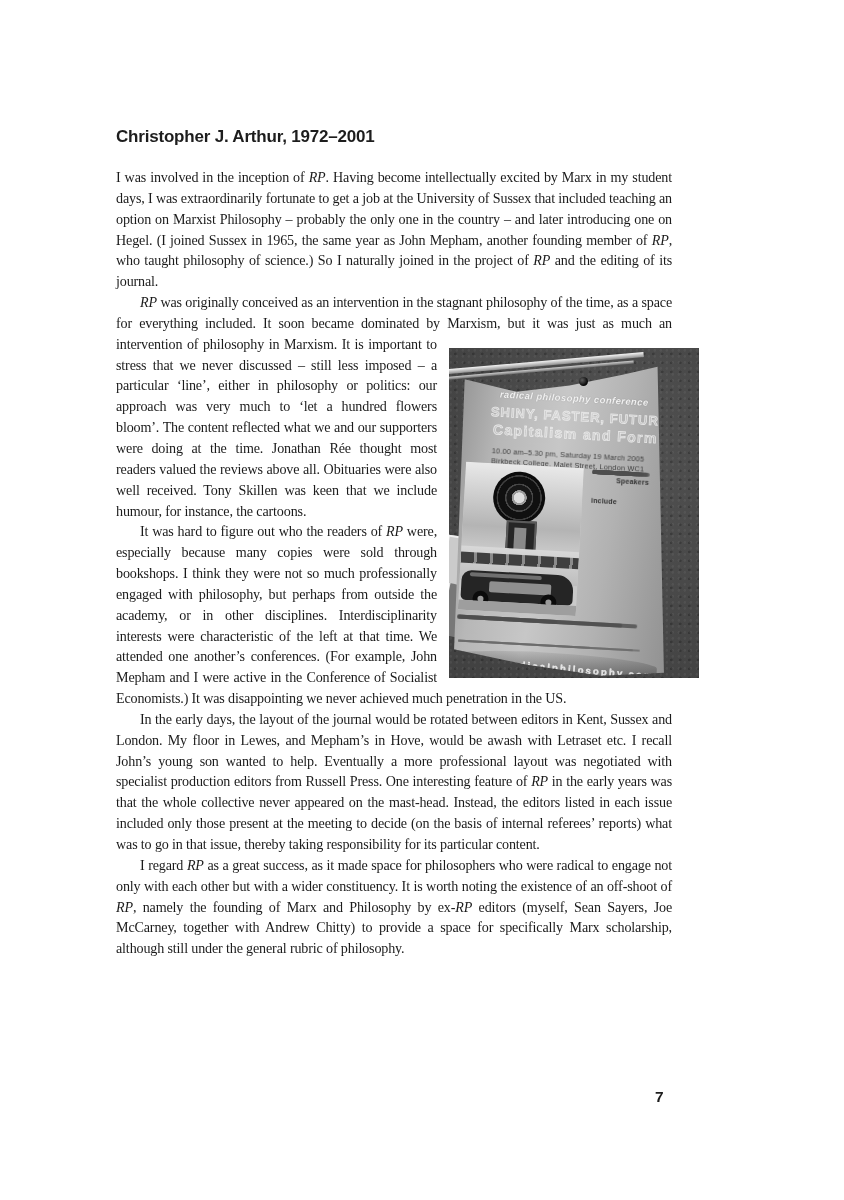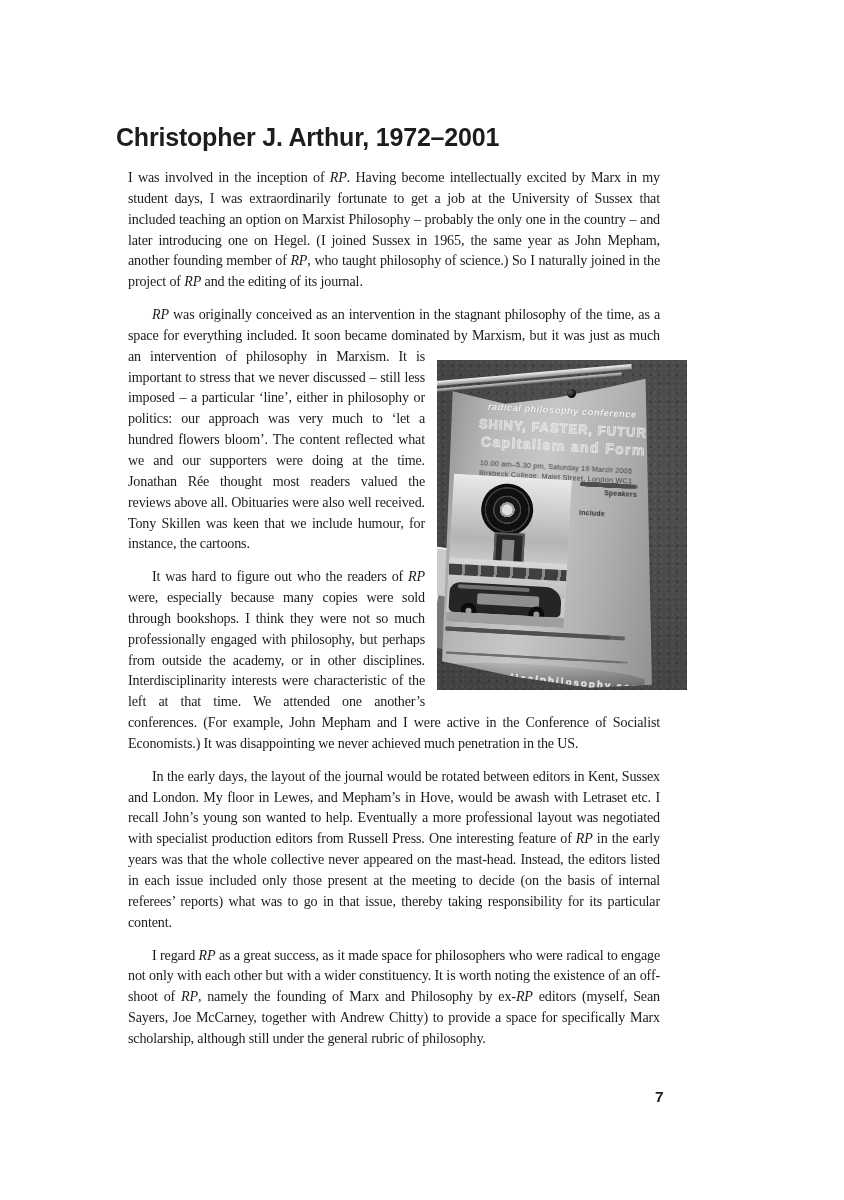--- a/index.html
+++ b/index.html
@@ -5,28 +5,28 @@
   html,body{margin:0;padding:0;}
   body{
     width:844px;height:1200px;background:#ffffff;
     font-family:"Liberation Serif", serif;
     -webkit-font-smoothing:antialiased;
   }
   .page{position:relative;width:844px;height:1200px;background:#ffffff;overflow:hidden;}
   .content{position:absolute;left:116px;top:126px;width:556px;}
   h1{
     font-family:"Liberation Sans", sans-serif;
-    font-weight:700;font-size:25px;line-height:22px;
+    font-weight:700;font-size:17px;line-height:22px;
     letter-spacing:-0.2px;color:#1d1d1d;margin:0 0 19px 0;
   }
   .bodytext{
     font-size:14.1px;line-height:20.85px;color:#1b1b1b;
     text-align:justify;letter-spacing:-0.15px;
   }
-  .para{margin:12px;text-indent:24px;}
+  .para{margin:0;text-indent:24px;}
   .para.noindent{text-indent:0;}
   .it{font-style:italic;}
 
   
   .figure{
     display:block;float:right;position:relative;
     width:250px;height:330px;
     margin:14px -27px 8px 12px;
     background:
       radial-gradient(circle at 30% 40%, rgba(255,255,255,0.05) 0 1px, transparent 1.6px),

